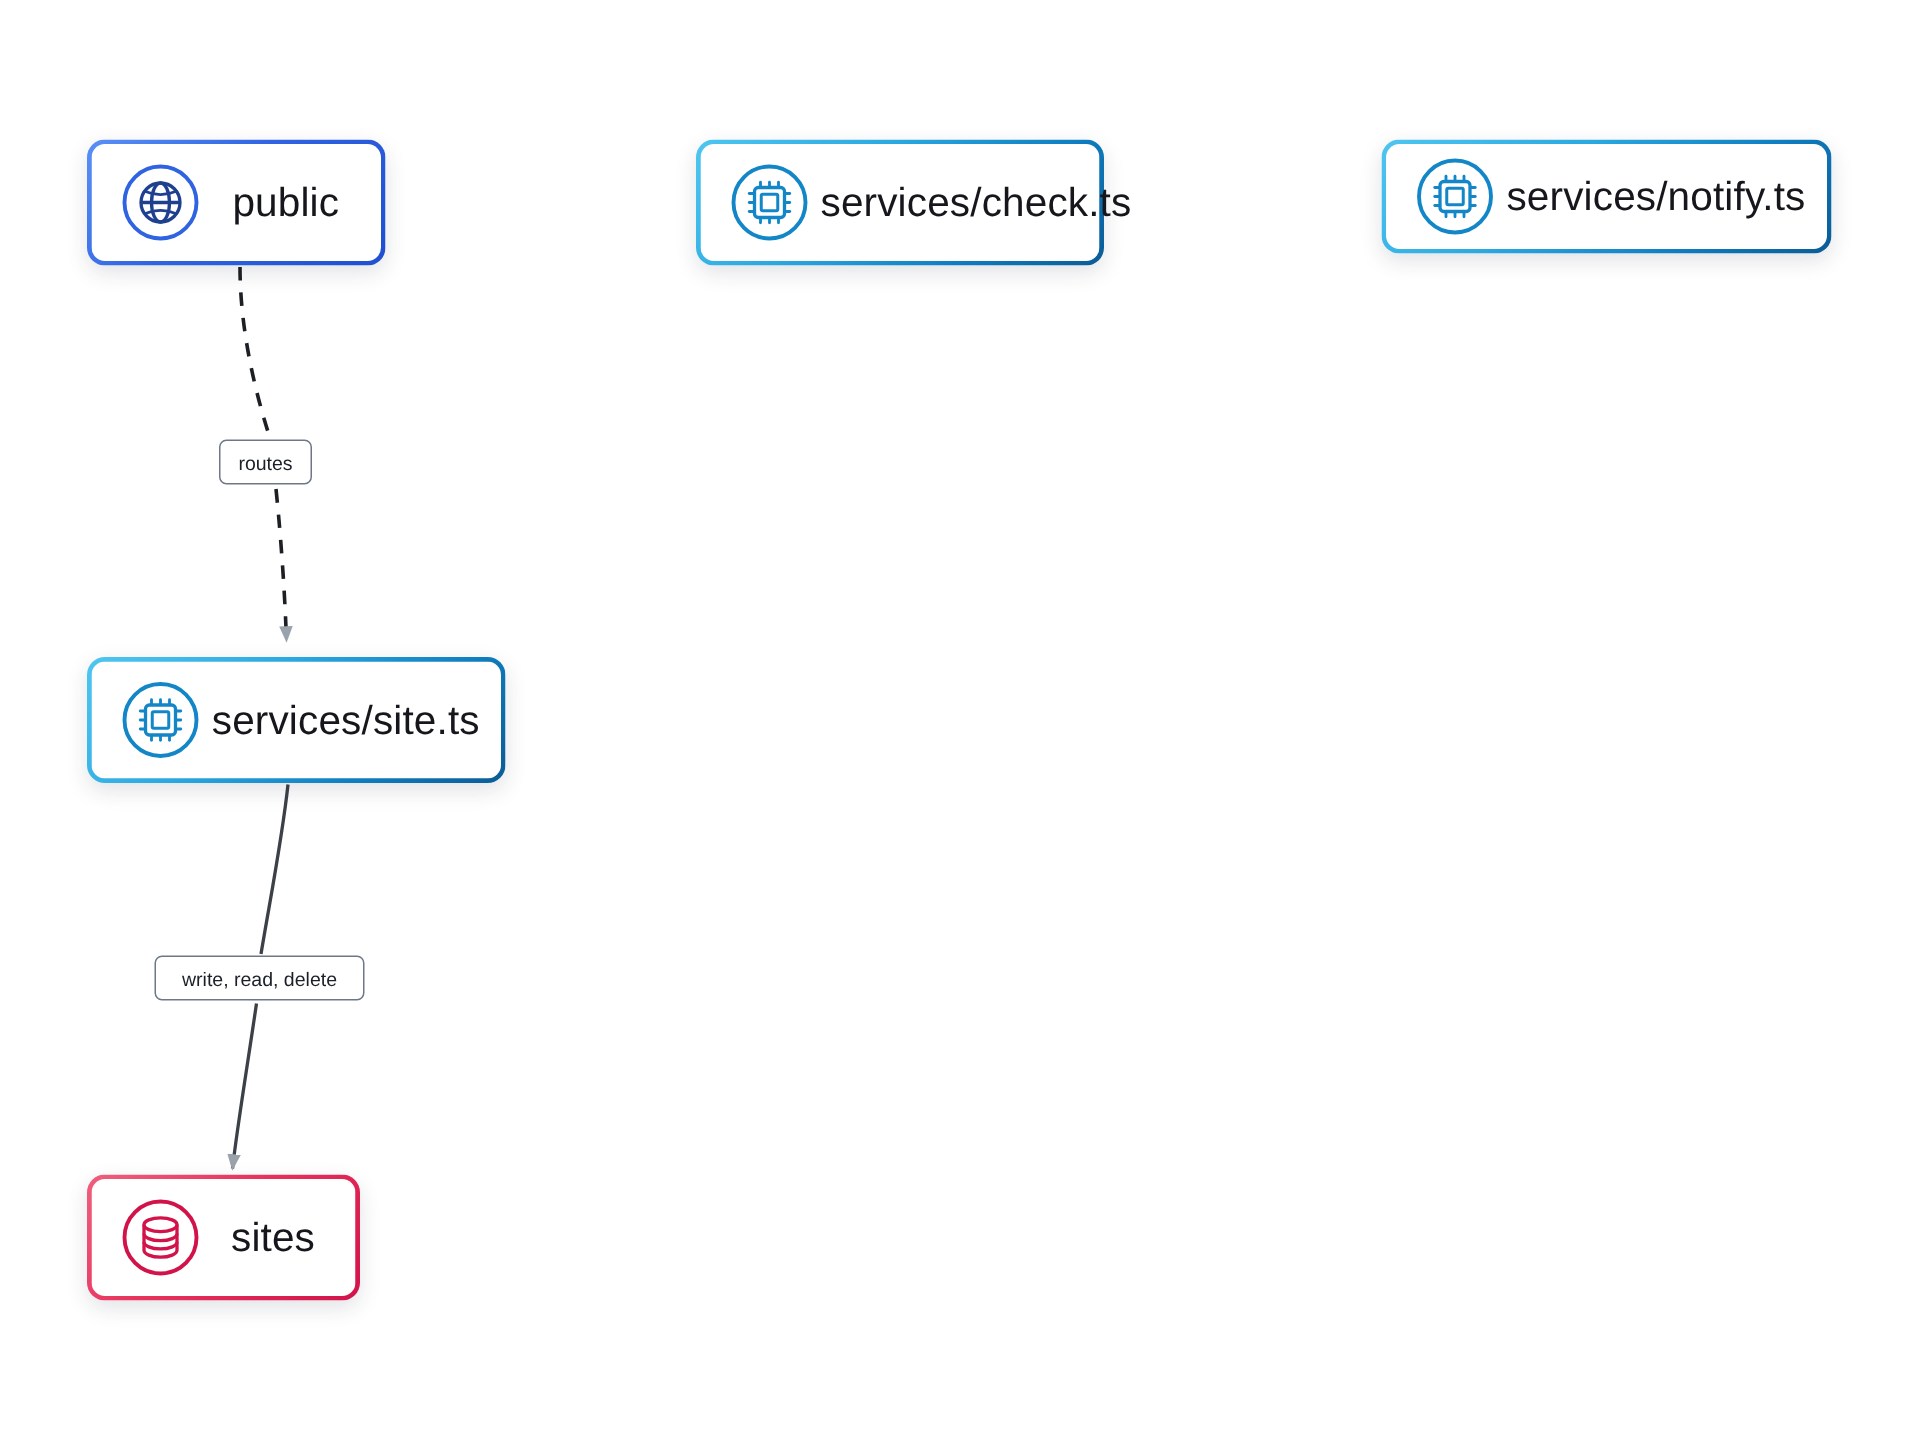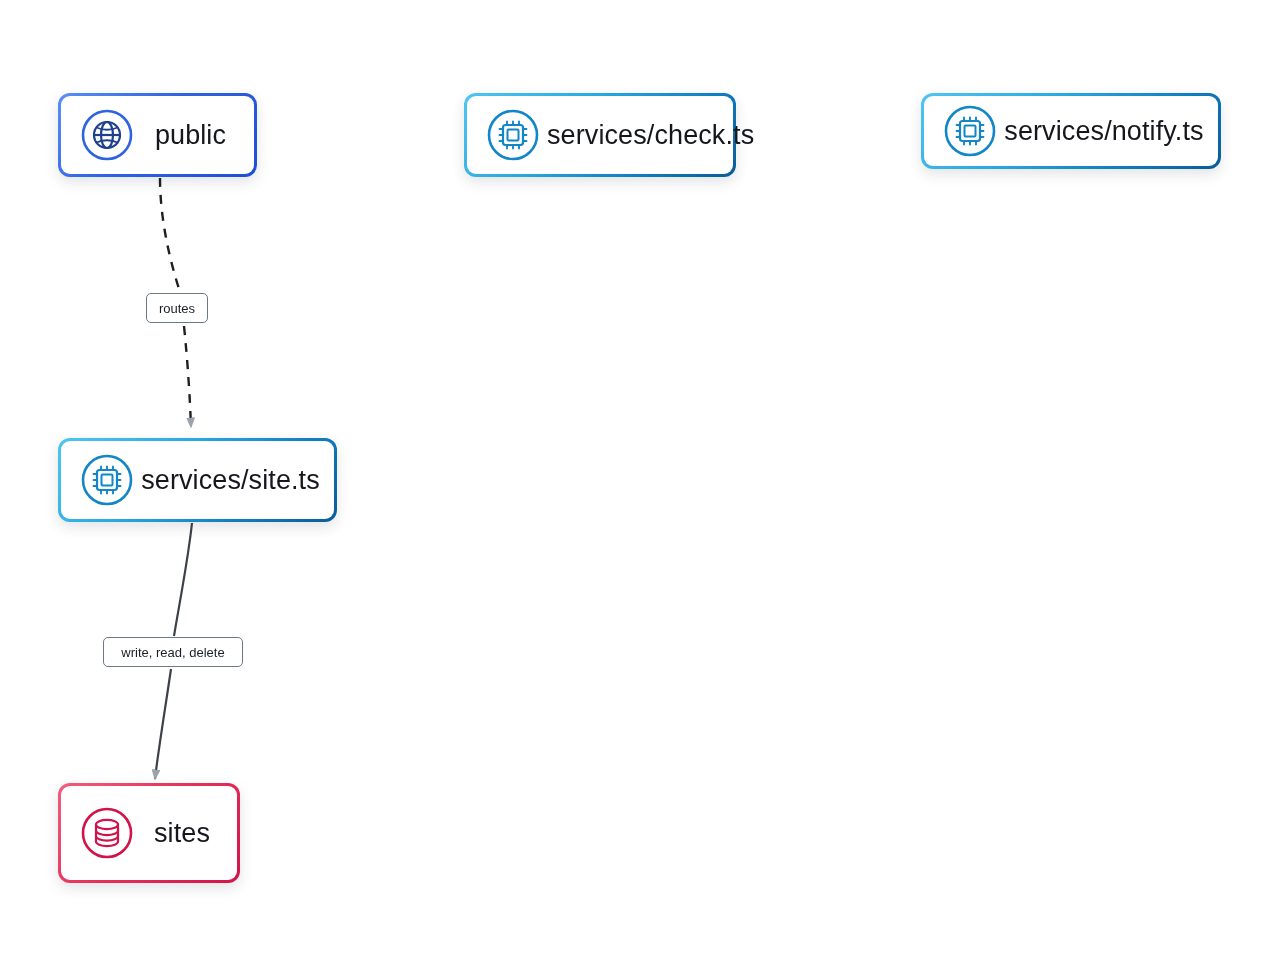--- a/index.html
+++ b/index.html
@@ -224,21 +224,21 @@
             <line x1="37.4" y1="21" x2="40.5" y2="21"></line>
             <line x1="37.4" y1="27" x2="40.5" y2="27"></line>
             <line x1="37.4" y1="33" x2="40.5" y2="33"></line>
           </g>
         </svg>
       </span>
       <span class="node-label">services/site.ts</span>
     </div>
   </div>
 
-  <div class="node db" style="left:58px; top:783px; width:182px; height:100px;">
+  <div class="node db" style="left:58px; top:783px; width:182px; height:84px;">
     <div class="node-inner">
       <span class="node-icon">
         <svg width="54" height="54" viewBox="0 0 54 54">
           <circle cx="27" cy="27" r="24" fill="none" stroke="#d8१34a" stroke-width="2.6" style="stroke:#d2134a"></circle>
           <ellipse cx="27" cy="18.5" rx="11" ry="4.6" fill="none" stroke="#d2134a" stroke-width="2.2"></ellipse>
           <path d="M16,18.5 L16,35.5 C16,38 20.9,40.1 27,40.1 C33.1,40.1 38,38 38,35.5 L38,18.5" fill="none" stroke="#d2134a" stroke-width="2.2"></path>
           <path d="M16,24.5 C16,27 20.9,29.1 27,29.1 C33.1,29.1 38,27 38,24.5" fill="none" stroke="#d2134a" stroke-width="2.2"></path>
           <path d="M16,30 C16,32.5 20.9,34.6 27,34.6 C33.1,34.6 38,32.5 38,30" fill="none" stroke="#d2134a" stroke-width="2.2"></path>
         </svg>
       </span>

